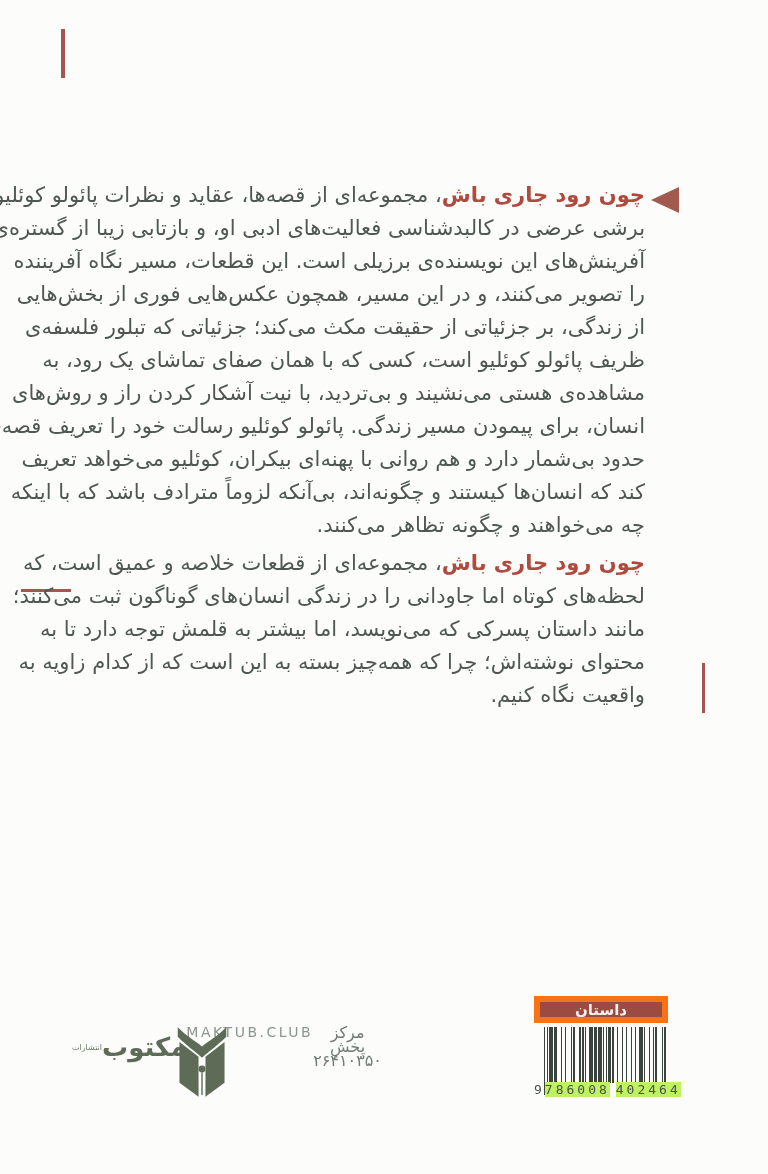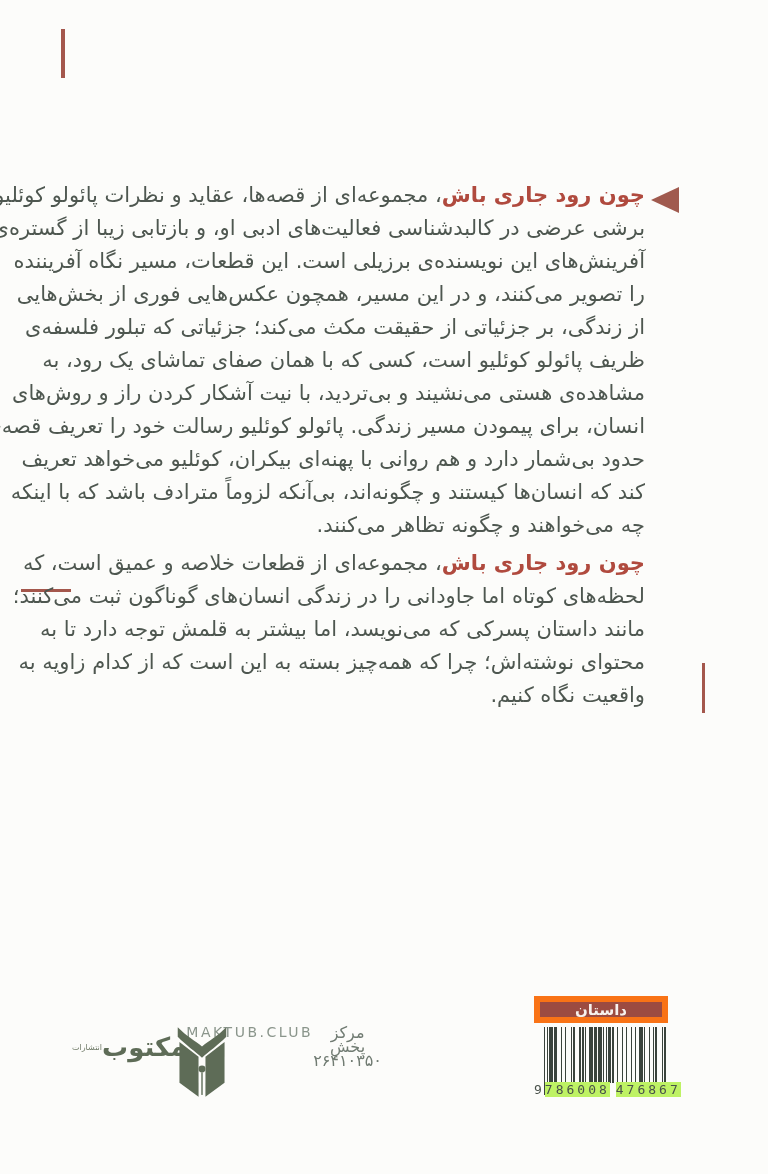--- a/index.html
+++ b/index.html
@@ -215,21 +215,21 @@
         <div class="m"></div>
         <div class="m"></div>
         <div class="m"></div>
         <div class="m b tall"></div>
         <div class="m"></div>
         <div class="m b tall"></div>
       </div>
     <div class="digits">
       <span class="d9">9</span>
       <span class="grp">786008</span>
-      <span class="grp">476867</span>
+      <span class="grp">402464</span>
     </div>
   </div>
 
   <div class="publisher">
     <div class="pub-text">
       <div class="pub-imprint">انتشارات</div>
       <div class="pub-name-fa">مکتوب</div>
       <div class="pub-name-en">MAKTUB.CLUB</div>
       <div class="pub-dist">مرکز پخش ۲۶۴۱۰۳۵۰</div>
     </div>

